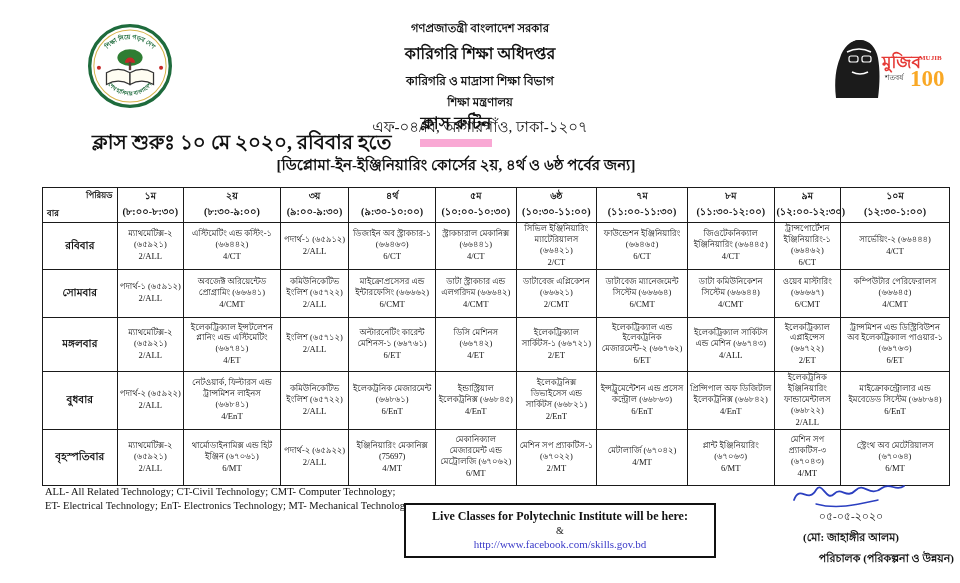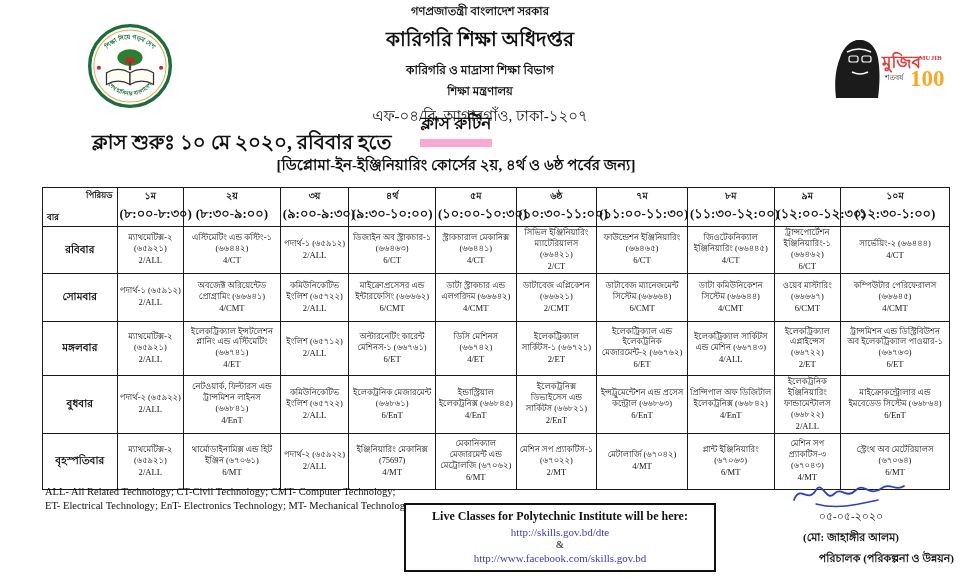--- a/index.html
+++ b/index.html
@@ -1,22 +1,22 @@
 <!DOCTYPE html>
 <html><head>
 <meta charset="utf-8">
 <style>
   * { margin:0; padding:0; box-sizing:border-box; }
   body { background:#e9e9e4; font-family:"Liberation Serif","DejaVu Serif",serif; }
   .page { position:relative; width:960px; height:583px; background:#ffffff; overflow:hidden; color:#111; }
 
   
-  .gov-block { position:absolute; top:3px; left:0; width:100%; text-align:center; }
+  .gov-block { position:absolute; top:20px; left:0; width:100%; text-align:center; }
   .gov-l1 { font-size:11.5px; font-weight:bold; }
-  .gov-l2 { font-size:20px; font-weight:bold; margin-top:2px; }
+  .gov-l2 { font-size:16px; font-weight:bold; margin-top:2px; }
   .gov-l3 { font-size:12px; font-weight:bold; margin-top:4px; }
   .gov-l4 { font-size:11.5px; font-weight:bold; margin-top:2px; }
   .gov-l5 { font-size:15px; margin-top:2px;text-align:center; }
   .logo-left  { position:absolute; top:24px; left:88px;  width:84px; height:84px; }
   .logo-right { position:absolute; top:28px; left:822px; width:126px; height:78px; }
 
   
   .routine-block { position:absolute; top:110px; left:0; width:912px; text-align:center; }
   .routine-title { display:inline-block; font-size:17px; font-weight:bold; border-bottom:8px solid #f9a8d4; padding-bottom:1px; }
   .routine-sub { font-size:15px; font-weight:bold; margin-top:6px; }
@@ -30,21 +30,21 @@
   .routine tbody tr:nth-child(1) { height:47px; }
   .routine tbody tr:nth-child(2) { height:48px; }
   .routine tbody tr:nth-child(3) { height:54px; }
   .routine tbody tr:nth-child(4) { height:57px; }
   .routine tbody tr:nth-child(5) { height:56px; }
   .corner-cell { position:relative; padding:0;
     background:linear-gradient(to bottom right, #fff calc(50% - 0.6px), #1a1a1a calc(50% - 0.6px), #1a1a1a calc(50% + 0.6px), #fff calc(50% + 0.6px));margin-left:12px; }
   .corner-top { position:absolute; top:1px; right:4px; font-size:8.5px; font-weight:bold; }
   .corner-bottom { position:absolute; bottom:1px; left:4px; font-size:8.5px; font-weight:bold; }
   .p-label { font-size:9.5px; font-weight:bold; }
-  .p-time { font-size:13px; font-weight:bold; }
+  .p-time { font-size:10px; font-weight:bold; }
   .day-cell { font-size:10.5px; font-weight:bold; }
   .subject-cell { font-size:8.4px; line-height:1.3; }
   .subject-cell .group { font-size:8.6px; }
 
   
   .legend { position:absolute; top:485px; left:45px; font-size:10.5px; line-height:1.35; }
   .live-box { position:absolute; top:503px; left:404px; width:312px; border:2px solid #111; text-align:center; padding:4px 6px 6px 6px; background:#fff; }
   .live-box .lb-title { font-size:12px; font-weight:bold; }
   .live-box .lb-link { font-size:11px; color:#3a3ac8; display:block; margin-top:2px; cursor:pointer; }
   .live-box .lb-amp { font-size:10px; margin-top:1px; }
@@ -244,21 +244,20 @@
       </tbody>
   </table>
 
   <div class="legend">
     <div>ALL- All Related Technology; CT-Civil Technology; CMT- Computer Technology;</div>
     <div>ET- Electrical Technology; EnT- Electronics Technology; MT- Mechanical Technology</div>
   </div>
 
   <div class="live-box">
     <div class="lb-title">Live Classes for Polytechnic Institute will be here:</div>
-    <a class="lb-link">http://skills.gov.bd/dte</a>
     <div class="lb-amp">&amp;</div>
     <a class="lb-link">http://www.facebook.com/skills.gov.bd</a>
   </div>
 
   <div class="sign-block">
     <svg class="sign-svg" width="130" height="30" viewBox="0 0 130 30">
       <path d="M8,22 C14,6 22,26 30,12 C36,2 40,24 48,16 C56,8 60,22 70,12 C78,4 84,20 96,10 C104,4 110,14 118,8" fill="none" stroke="#2b3fc0" stroke-width="1.8" stroke-linecap="round"></path>
       <path d="M30,26 C52,32 74,26 92,22" fill="none" stroke="#2b3fc0" stroke-width="1.4" stroke-linecap="round"></path>
     </svg>
     <div class="sign-date">০৫-০৫-২০২০</div>

